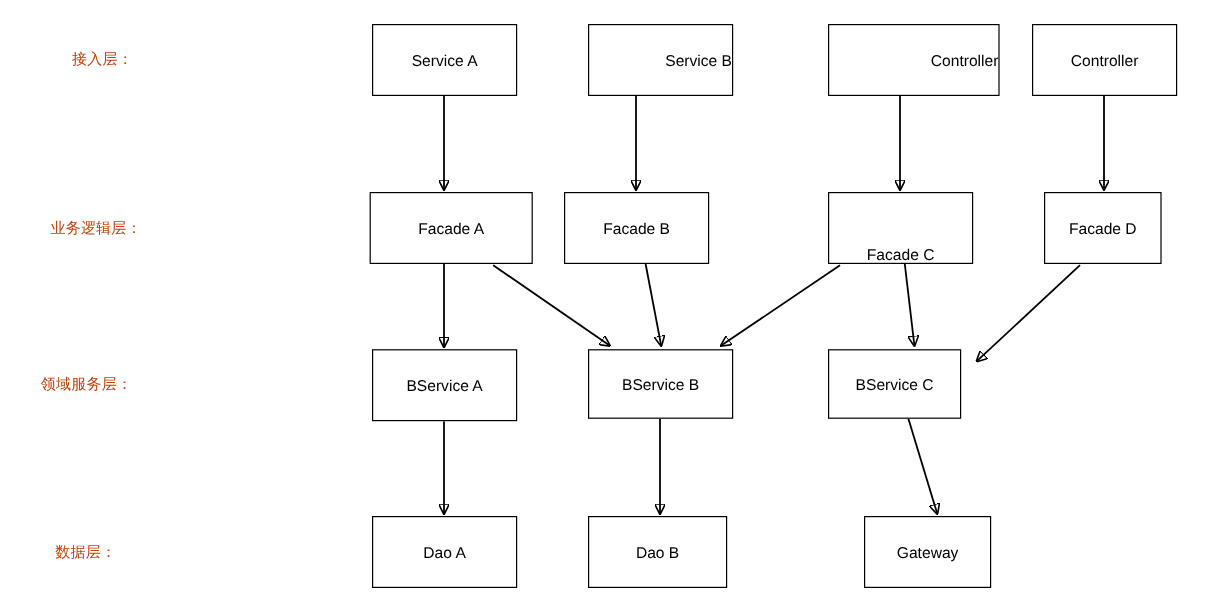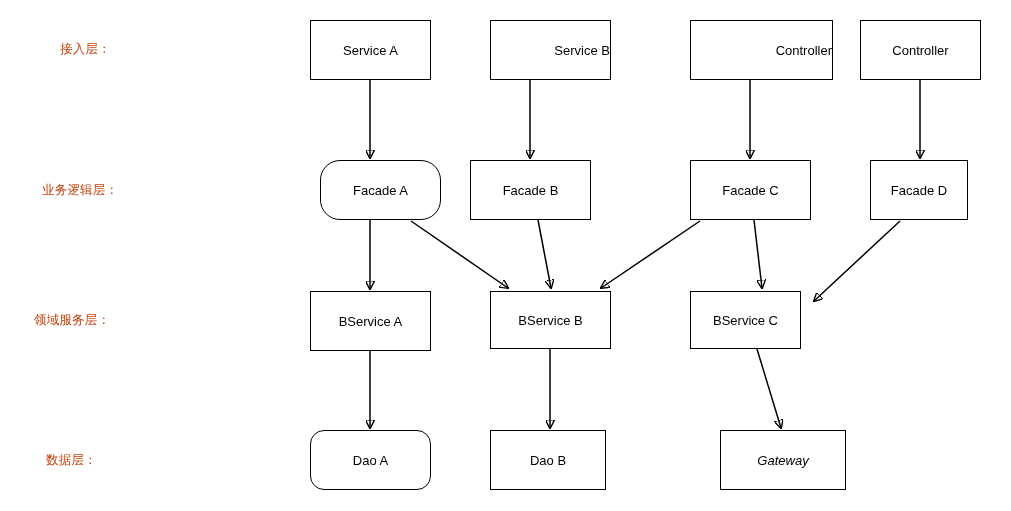--- a/index.html
+++ b/index.html
@@ -96,45 +96,45 @@
       </div>
       <div class="node" style="left: 490px; top: 20px; width: 121px; height: 60px; justify-content: flex-end;">
         <span>Service B</span>
       </div>
       <div class="node" style="left: 690px; top: 20px; width: 143px; height: 60px; justify-content: flex-end;">
         <span>Controller</span>
       </div>
       <div class="node" style="left: 860px; top: 20px; width: 121px; height: 60px;">
         <span>Controller</span>
       </div>
-      <div class="node" style="left: 320px; top: 160px; width: 121px; height: 60px; border-radius: 20px;">
+      <div class="node" style="left: 308px; top: 160px; width: 136px; height: 60px;">
         <span>Facade A</span>
       </div>
       <div class="node" style="left: 470px; top: 160px; width: 121px; height: 60px;">
         <span>Facade B</span>
       </div>
-      <div class="node" style="left: 690px; top: 160px; width: 121px; height: 60px;">
+      <div class="node" style="left: 690px; top: 160px; width: 121px; height: 60px; align-items: flex-end;">
         <span>Facade C</span>
       </div>
       <div class="node" style="left: 870px; top: 160px; width: 98px; height: 60px;">
         <span>Facade D</span>
       </div>
       <div class="node" style="left: 310px; top: 291px; width: 121px; height: 60px;">
         <span>BService A</span>
       </div>
       <div class="node" style="left: 490px; top: 291px; width: 121px; height: 58px;">
         <span>BService B</span>
       </div>
       <div class="node" style="left: 690px; top: 291px; width: 111px; height: 58px;">
         <span>BService C</span>
       </div>
-      <div class="node" style="left: 310px; top: 430px; width: 121px; height: 60px; border-radius: 14px;">
+      <div class="node" style="left: 310px; top: 430px; width: 121px; height: 60px;">
         <span>Dao A</span>
       </div>
       <div class="node" style="left: 490px; top: 430px; width: 116px; height: 60px;">
         <span>Dao B</span>
       </div>
-      <div class="node" style="left: 720px; top: 430px; width: 126px; height: 60px; font-style: italic;">
+      <div class="node" style="left: 720px; top: 430px; width: 106px; height: 60px;">
         <span>Gateway</span>
       </div>
     </div>
 
 </div>
 
 </body></html>

